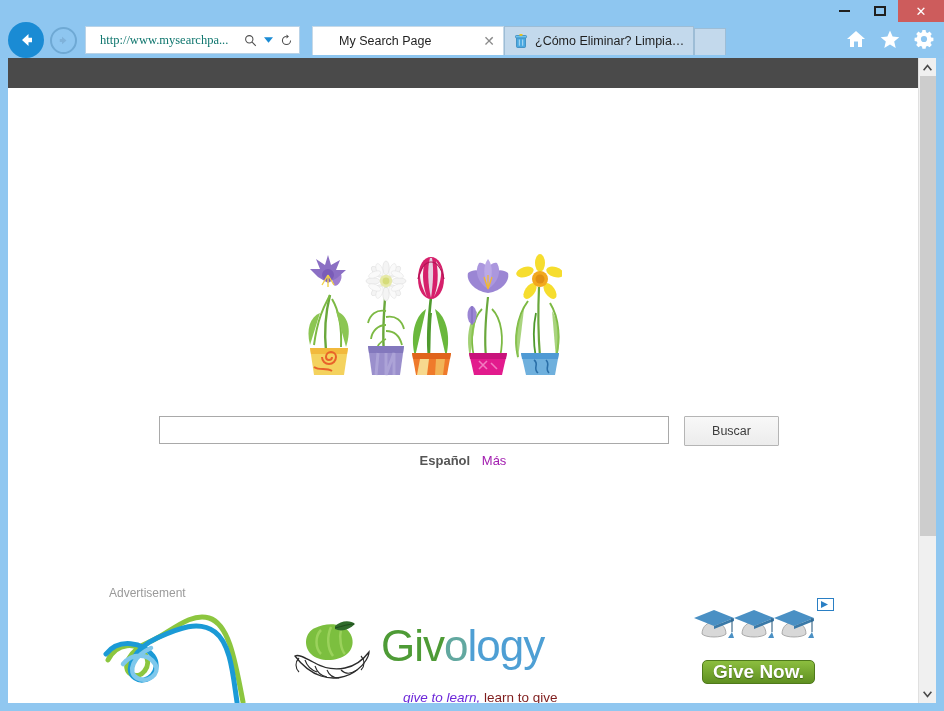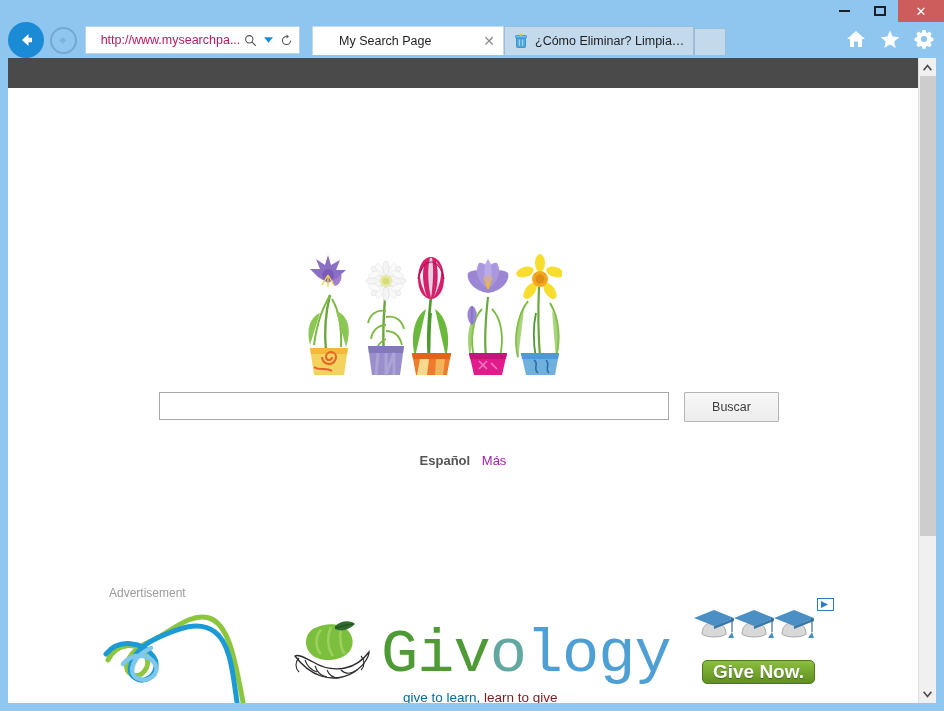--- a/index.html
+++ b/index.html
@@ -101,26 +101,25 @@
     background: #ffffff;
     border: 1px solid #b9d3e8;
     box-sizing: border-box;
     display: flex;
     align-items: center;
     padding: 0 4px 0 6px;
   }
   #address-url {
     flex: 1;
     font-size: 12.5px;
-    color: #be185d;
+    color: #0f766e;
     white-space: nowrap;
     overflow: hidden;
     padding-left: 8px;
-    font-family: Liberation Sans, sans-serif;
-    text-align: center;
+    font-family: Liberation Serif, serif;
   }
   .addr-icon {
     width: 18px;
     display: flex;
     align-items: center;
     justify-content: center;
     cursor: pointer;
   }
 
   
@@ -240,21 +239,21 @@
   }
 
   #flowers-image {
     position: absolute;
     left: 288px; top: 165px;
     width: 266px; height: 128px;
   }
 
   #search-row {
     position: absolute;
-    left: 151px; top: 304px;
+    left: 151px; top: 328px;
     display: flex;
     align-items: flex-start;
     gap: 15px;
   }
   #search-input {
     width: 510px;
     height: 28px;
     border: 1px solid #a9a9a9;
     background: #ffffff;
     box-sizing: border-box;
@@ -308,35 +307,35 @@
     width: 150px; height: 110px;
   }
   #ad-givology {
     position: absolute;
     left: 283px; top: 520px;
     width: 345px; height: 105px;
   }
   #givology-wordmark {
     position: absolute;
     left: 90px; top: 16px;
-    font-size: 62px;
+    font-size: 44px;
     line-height: 1;
-    font-family: Liberation Mono, monospace;
+    font-family: Liberation Sans, sans-serif;
     letter-spacing: -1px;
   }
   .giv-green { color: #4e9b36; }
   .giv-mid { color: #62a8a0; }
   .giv-blue { color: #4e9fd4; }
   #givology-tagline {
     position: absolute;
     left: 112px; top: 82px;
     font-size: 13.5px;
     font-family: "Liberation Sans", sans-serif;
   }
-  .tag-green { color: #0369a1; }
+  .tag-green { color: #6d28d9; font-style: italic; }
   .tag-blue { color: #7f1d1d; }
 
   #ad-give-now {
     position: absolute;
     left: 680px; top: 510px;
     width: 150px; height: 110px;
   }
   #give-now-button {
     position: absolute;
     left: 14px; top: 62px;

